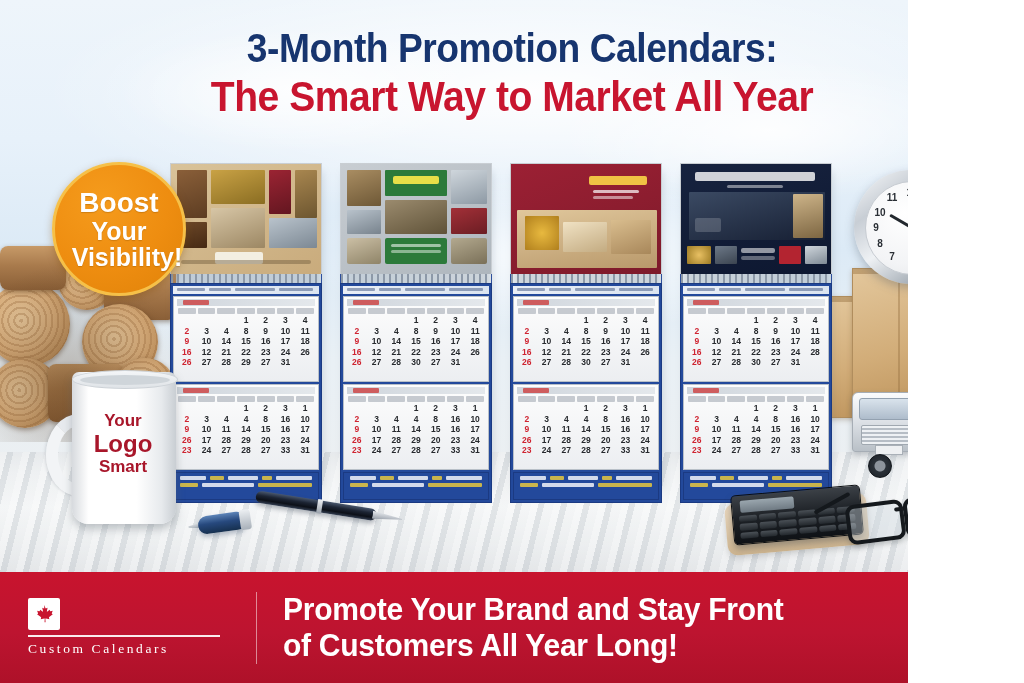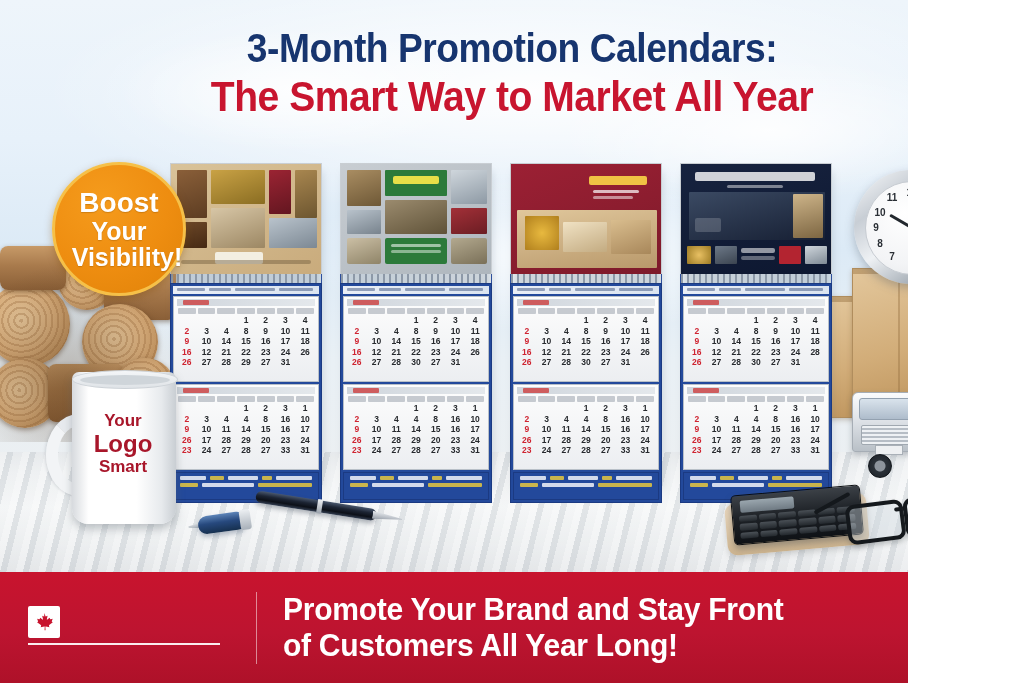--- a/index.html
+++ b/index.html
@@ -1068,20 +1068,21 @@
   <div class="footer">
     <div class="brand">
       <div class="brand-row">
         <div class="flag">
           <svg class="leaf" viewBox="0 0 24 24" aria-hidden="true">
             <path fill="#C8142E" d="M12 2.2l1.7 3.4c.2.4.6.4.9.2l1.3-.7-.8 3.8c-.1.5.2.7.6.4l2.4-2 .6 1.3c.1.3.4.4.7.3l2.1-.5-1 2.7c-.1.3 0 .5.2.6l.9.5-3.9 3.2c-.4.3-.3.5-.2.9l.4 1.3-3.8-.7c-.3-.1-.6.1-.6.4l.2 3.7h-1.1l.2-3.7c0-.3-.3-.5-.6-.4l-3.8.7.4-1.3c.1-.4.2-.6-.2-.9L4.4 12.2l.9-.5c.2-.1.3-.3.2-.6l-1-2.7 2.1.5c.3.1.6 0 .7-.3l.6-1.3 2.4 2c.4.3.7.1.6-.4l-.8-3.8 1.3.7c.3.2.7.2.9-.2L12 2.2z"></path>
           </svg>
         </div>
       </div>
       <div class="brand-rule"></div>
+      <div class="brand-sub">Custom Calendars</div>
     </div>
     <div class="divider"></div>
     <div class="tagline">
       <div>Promote Your Brand and Stay Front</div>
       <div>of Customers All Year Long!</div>
     </div>
   </div>
 
 </div>
 

